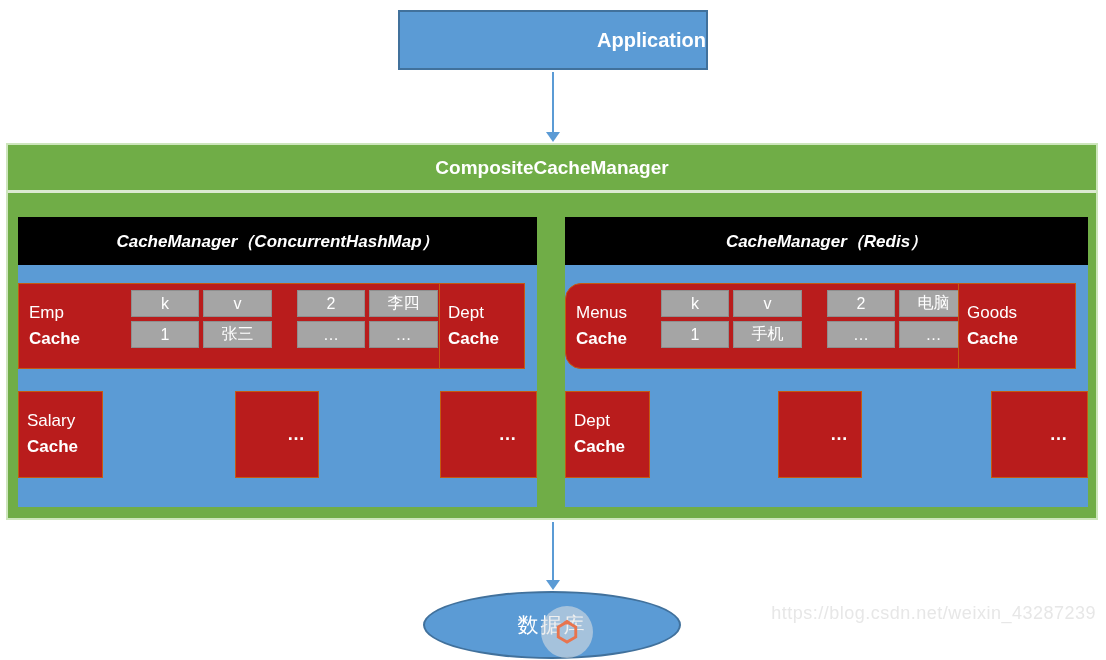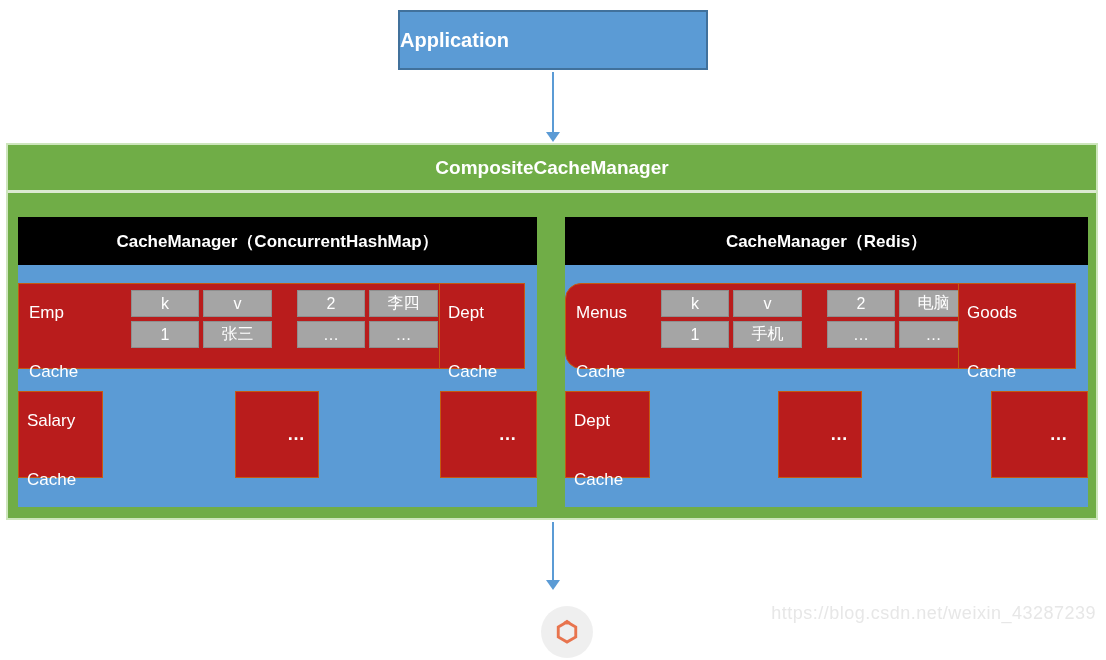--- a/index.html
+++ b/index.html
@@ -2,21 +2,21 @@
 <html><head>
 <meta charset="utf-8">
 <style>
   html,body{margin:0;padding:0;}
   .canvas{position:relative;width:1106px;height:660px;background:#ffffff;overflow:hidden;
           font-family:"Liberation Sans",sans-serif;}
 
   
   .app-box{position:absolute;left:398px;top:10px;width:310px;height:60px;
            background:#5B9BD5;border:2px solid #41719C;box-sizing:border-box;
-           display:flex;align-items:center;justify-content:flex-start;}
+           display:flex;align-items:center;justify-content:flex-end;}
   .app-box span{color:#fff;font-size:20px;font-weight:600;}
 
   
   .arrow-line{position:absolute;width:2px;background:#5B9BD5;}
   .arrow-head{position:absolute;width:0;height:0;border-left:7px solid transparent;
               border-right:7px solid transparent;border-top:10px solid #5B9BD5;}
   .a1-line{left:552px;top:72px;height:60px;}
   .a1-head{left:546px;top:132px;}
   .a2-line{left:552px;top:522px;height:58px;}
   .a2-head{left:546px;top:580px;}
@@ -26,29 +26,29 @@
              background:#70AD47;border:2px solid #CDE6BC;box-sizing:border-box;}
   .composite-title{height:45px;line-height:45px;text-align:center;color:#fff;
                    font-weight:bold;font-size:19px;}
   .composite-divider{position:absolute;left:0;right:0;top:45px;height:3px;background:#DCEAD2;}
 
   
   .panel{position:absolute;top:72px;}
   .panel.p0{left:10px;width:519px;}
   .panel.p1{left:557px;width:523px;}
   .panel-header{height:48px;background:#000;color:#fff;display:flex;align-items:center;
-                justify-content:center;font-weight:bold;font-size:17px;}
+                justify-content:center;font-weight:bold;font-size:17px;font-style:italic;}
   .panel-body{position:relative;height:242px;background:#5B9BD5;}
 
   .obox{background:#b91c1c;border:1px solid #C55A11;box-sizing:border-box;position:absolute;padding-left:38px;}
   .big-box{left:0;top:18px;height:86px;}
   .p0 .big-box{width:425px;}
   .p1 .big-box{width:408px;border-radius:16px;}
   .cache-text{position:absolute;left:10px;top:16px;color:#fff;font-size:17px;line-height:26px;}
-  .cache-text .l2{font-weight:normal;margin-top:33px;}
+  .cache-text .l2{font-weight:bold;}
 
   .kv-group{position:absolute;top:6px;display:grid;grid-template-columns:68px 69px;
             grid-auto-rows:27px;gap:4px;}
   .p0 .g1{left:112px;}
   .p1 .g1{left:95px;}
   .g2{right:4px;}
   .cell{background:#A5A5A5;border:1px solid #8F8F8F;box-sizing:border-box;color:#fff;
         display:flex;align-items:center;justify-content:center;font-size:16px;}
 
   .side-box{right:12px;top:18px;height:86px;}
@@ -164,20 +164,23 @@
         </div>
         <div class="obox dots-box dots-mid">…</div>
         <div class="obox dots-box dots-right">…</div>
       </div>
     </div>
   </div>
 
   <div class="arrow-line a2-line"></div>
   <div class="arrow-head a2-head"></div>
 
+  <div class="db-ellipse">
+    <span>数据库</span>
+  </div>
 
   <div class="wm-logo">
     <svg width="30" height="30" viewBox="0 0 24 24">
       <path d="M5 8 L12 4 L19 8 L19 16 L12 20 L5 16 Z" fill="none" stroke="#E8744E" stroke-width="2.3"></path>
       <path d="M12 2.2 L15 4.2 L12 6.2 L9 4.2 Z" fill="#E8744E"></path>
     </svg>
   </div>
 
   <div class="wm-url">https://blog.csdn.net/weixin_43287239</div>
 

